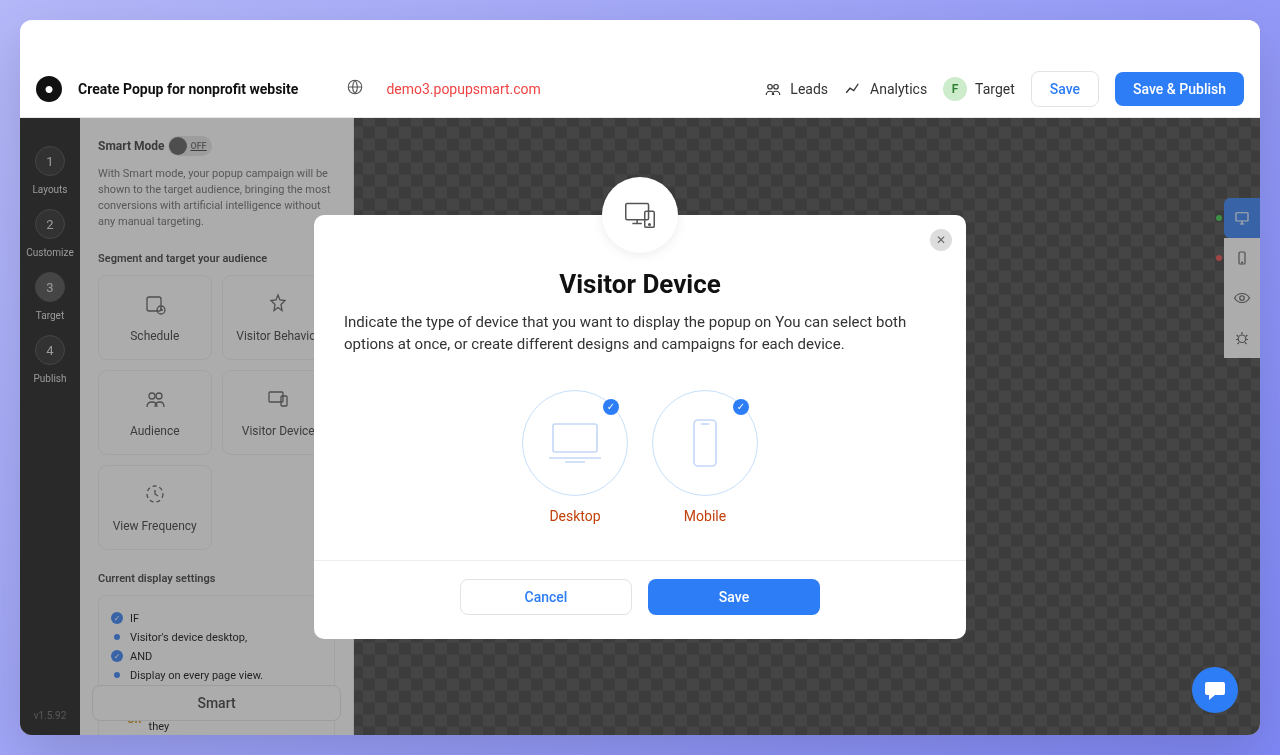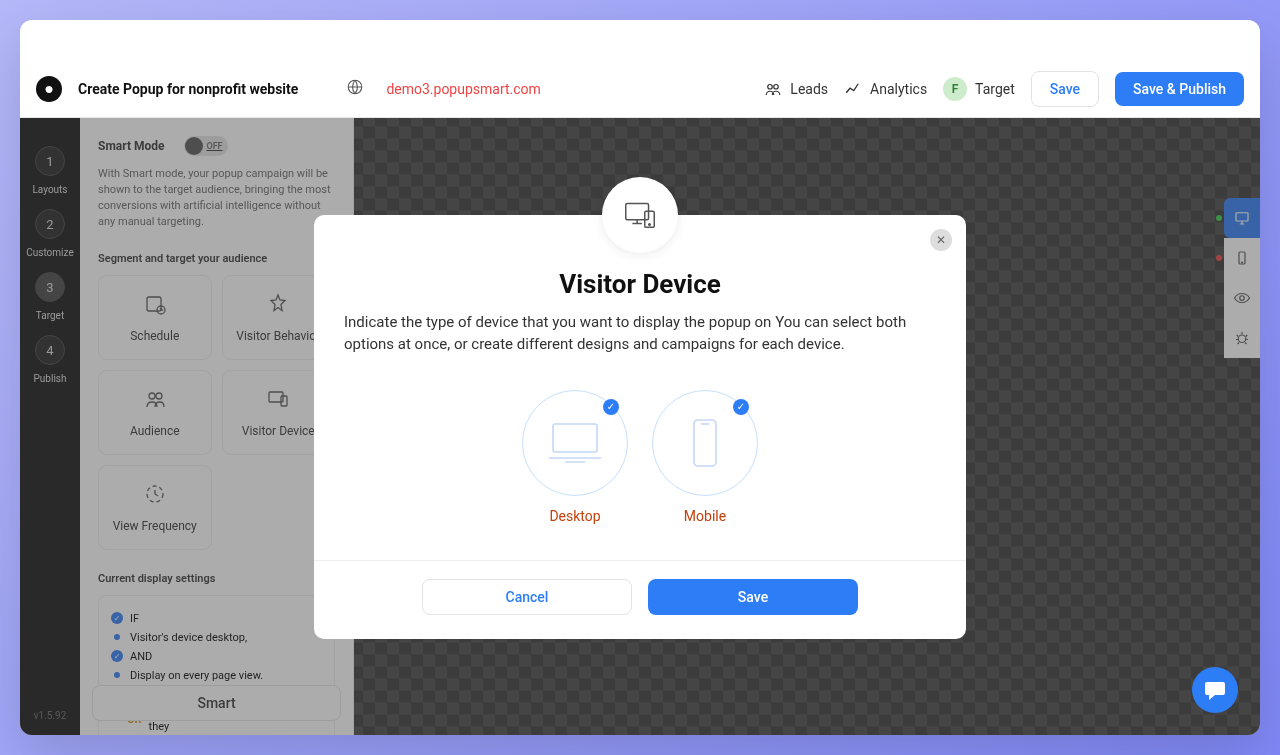--- a/index.html
+++ b/index.html
@@ -19,21 +19,21 @@
 .btn { padding: 9px 18px; border-radius: 8px; font-size: 14px; font-weight: 500; cursor: pointer; border: none; }
 .btn-outline { background: #fff; border: 1px solid #e3e3e3; color: #2d7df6; }
 .btn-primary { background: #2d7df6; color: #fff; }
 .app-body { display: flex; height: calc(100% - 98px); position: relative; }
 .left-rail { width: 60px; background: #111; display: flex; flex-direction: column; align-items: center; padding-top: 28px; gap: 14px; color: #ddd; font-size: 10px; position: relative; }
 .step-num { width: 30px; height: 30px; border-radius: 50%; background: #222; border: 1px solid #444; display: flex; align-items: center; justify-content: center; font-size: 13px; }
 .step-num.active { background: #444; }
 .step-label { font-size: 10px; margin-top:-6px; }
 .version { position: absolute; bottom: 14px; font-size: 10px; color: #666; }
 .sidebar-panel { width: 274px; background: #fff; border-right: 1px solid #eee; padding: 18px; overflow: hidden; position: relative; }
-.smart-row { display: flex; align-items: center; gap: 20px; font-size: 12px; font-weight: 700; color: #333; text-align: center; }
+.smart-row { display: flex; align-items: center; gap: 4px; font-size: 12px; font-weight: 700; color: #333; text-align: center; }
 .toggle { width: 44px; height: 20px; background: #e4e4e4; border-radius: 999px; position: relative; display: flex; align-items: center; text-decoration: underline; }
 .toggle-knob { width: 18px; height: 18px; border-radius: 50%; background: #555; position: absolute; left: 1px; }
 .toggle-text { font-size: 9px; color: #666; margin-left: 22px; font-weight: 600; }
 .smart-desc { font-size: 11px; color: #666; margin-top: 10px; line-height: 1.45; }
 .section-label { font-size: 11px; font-weight: 600; color: #333; margin: 22px 0 10px; }
 .card-grid { display: grid; grid-template-columns: 1fr 1fr; gap: 10px; }
 .card { border: 1px solid #eee; border-radius: 9px; padding: 16px 6px; text-align: center; font-size: 12px; color: #333; cursor: pointer; }
 .card svg { width: 24px; height: 24px; margin-bottom:10px; stroke:#555; fill:none; }
 .card.single { grid-column: 1/2; }
 .settings-box { border: 1px solid #eee; border-radius: 8px; padding: 10px 12px; font-size: 11px; }
@@ -58,21 +58,21 @@
 .modal-title { text-align:center; font-size:26px; font-weight:700; margin-top:54px; color:#111; }
 .modal-desc { text-align:left; font-size:15px; color:#333; margin:12px 30px 34px; line-height:1.5; }
 .device-options { display:flex; justify-content:center; gap:24px; margin-bottom:36px; }
 .device-opt { text-align:center; cursor:pointer; }
 .device-circle { width:106px; height:106px; border-radius:50%; border:1.5px solid #c7dffb; display:flex; align-items:center; justify-content:center; position:relative; margin-bottom:12px; }
 .device-circle svg { stroke:#c3d8f5; fill:none; }
 .device-check { width:16px; height:16px; border-radius:50%; background:#2d7df6; position:absolute; top:8px; right:8px; display:flex; align-items:center; justify-content:center; color:#fff; font-size:10px; }
 .device-label { color:#c2410c; font-size:14px; }
 .modal-divider { height:1px; background:#eee; margin-bottom:18px; }
 .modal-actions { display:flex; justify-content:center; gap:16px; }
-.modal-actions .btn { width:210px; text-align:center; }
+.modal-actions .btn { width:172px; text-align:center; }
 .chat-bubble { position:absolute; bottom:22px; right:22px; width:46px; height:46px; border-radius:50%; background:#2d7df6; display:flex; align-items:center; justify-content:center; z-index:60; cursor:pointer; }
 .chat-bubble svg { width:24px; height:24px; fill:#fff; }
 </style>
 </head>
 <body>
 
 <div class="browser-window">
   <div class="title-bar">
     <div class="traffic-light"></div>
     <div class="traffic-light"></div>

